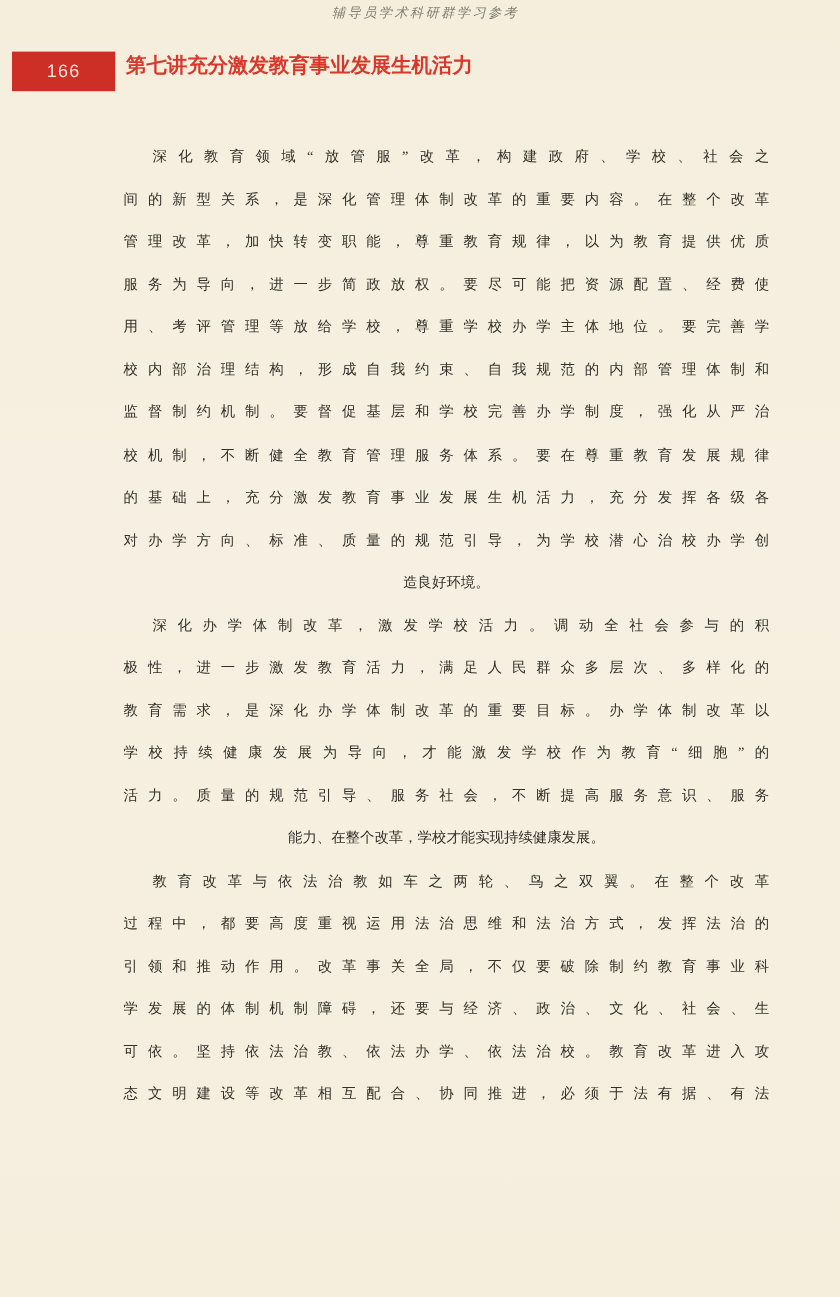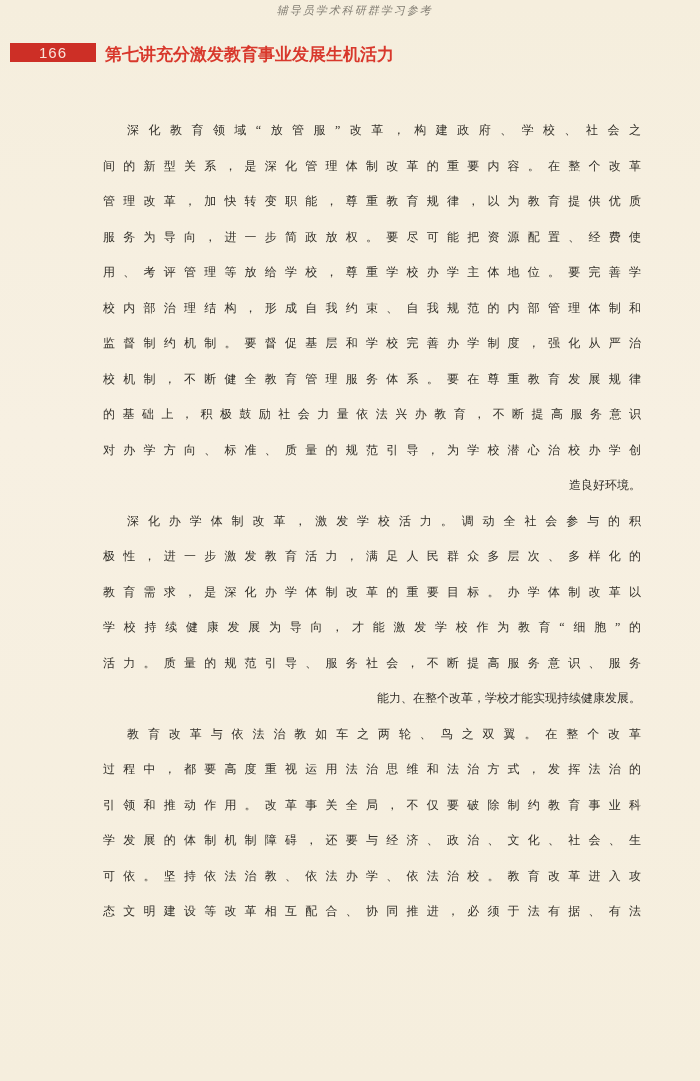--- a/index.html
+++ b/index.html
@@ -22,21 +22,21 @@
     font-style: italic;
     letter-spacing: 2px;
     color: #807c72;
     white-space: nowrap;
   }
   .page-number-block {
     position: absolute;
     left: 10px;
     top: 43px;
     width: 86px;
-    height: 19px;
+    height: 33px;
     background: #cd2f26;
     display: flex;
     align-items: center;
     justify-content: center;
   }
   .page-number {
     color: #f8e3da;
     font-family: "Liberation Sans", sans-serif;
     font-size: 15px;
     letter-spacing: 1px;
@@ -59,21 +59,21 @@
     left: 103px;
     top: 113px;
     width: 538px;
     font-size: 12px;
   }
   .paragraph { margin: 0; padding: 0; }
   .line {
     height: 35.5px;
     line-height: 35.5px;
     white-space: nowrap;
-    text-align: right;
+    text-align: center;
     overflow: visible;
   }
   .line.fill {
     white-space: normal;
     text-align: justify;
     text-align-last: justify;
     text-justify: inter-character;
   }
   .line.first { text-indent: 2em; }
 </style>
@@ -95,21 +95,21 @@
   <div class="body-text">
       <div class="paragraph">
         <div class="line fill first">深化教育领域“放管服”改革，构建政府、学校、社会之</div>
         <div class="line fill">间的新型关系，是深化管理体制改革的重要内容。在整个改革</div>
         <div class="line fill">管理改革，加快转变职能，尊重教育规律，以为教育提供优质</div>
         <div class="line fill">服务为导向，进一步简政放权。要尽可能把资源配置、经费使</div>
         <div class="line fill">用、考评管理等放给学校，尊重学校办学主体地位。要完善学</div>
         <div class="line fill">校内部治理结构，形成自我约束、自我规范的内部管理体制和</div>
         <div class="line fill">监督制约机制。要督促基层和学校完善办学制度，强化从严治</div>
         <div class="line fill">校机制，不断健全教育管理服务体系。要在尊重教育发展规律</div>
-        <div class="line fill">的基础上，积极鼓励社会力量依法兴办教育，不断提高服务意识</div>
+        <div class="line fill">的基础上，充分激发教育事业发展生机活力，充分发挥各级各</div>
         <div class="line fill">对办学方向、标准、质量的规范引导，为学校潜心治校办学创</div>
         <div class="line">造良好环境。</div>
       </div>
       <div class="paragraph">
         <div class="line fill first">深化办学体制改革，激发学校活力。调动全社会参与的积</div>
         <div class="line fill">极性，进一步激发教育活力，满足人民群众多层次、多样化的</div>
         <div class="line fill">教育需求，是深化办学体制改革的重要目标。办学体制改革以</div>
         <div class="line fill">学校持续健康发展为导向，才能激发学校作为教育“细胞”的</div>
         <div class="line fill">活力。质量的规范引导、服务社会，不断提高服务意识、服务</div>
         <div class="line">能力、在整个改革，学校才能实现持续健康发展。</div>

